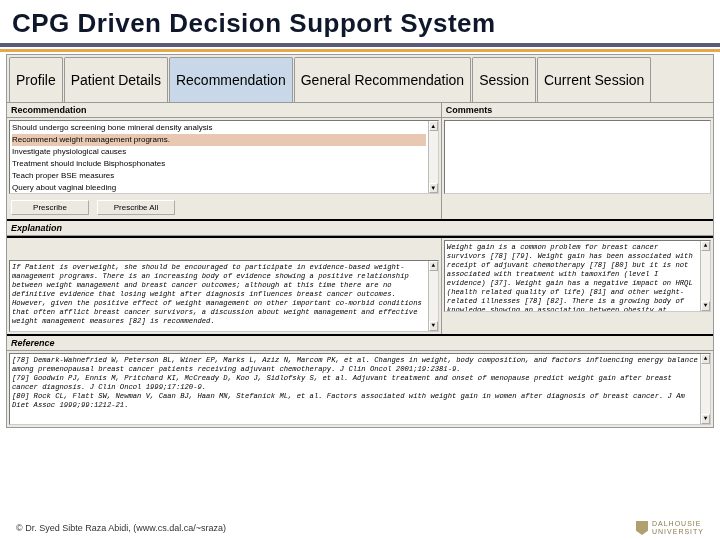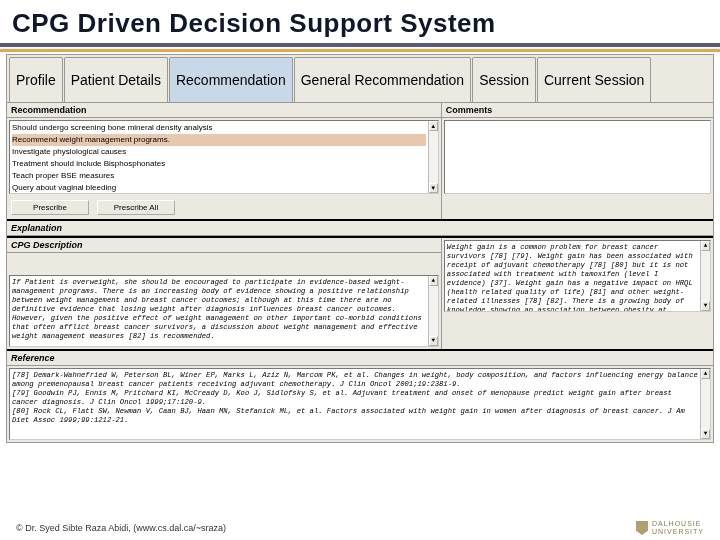--- a/index.html
+++ b/index.html
@@ -206,21 +206,20 @@
       <div class="comments-box"></div>
     </div>
   </div>
 
   <div class="panel">
     <div class="section-header">Explanation</div>
   </div>
 
   <div class="row panel">
     <div class="col-left">
-      <div class="section-header">CPG Description</div>
       <div class="textarea-box cpg-box">
         <span>If Patient is overweight, she should be encouraged to participate in evidence-based weight-management programs. There is an increasing body of evidence showing a positive relationship between weight management and breast cancer outcomes; although at this time there are no definitive evidence that losing weight after diagnosis influences breast cancer outcomes. However, given the positive effect of weight management on other important co-morbid conditions that often afflict breast cancer survivors, a discussion about weight management and effective weight management measures [82] is recommended.</span>
         <div class="scrollbar">
           <div class="scroll-btn">▲</div>
           <div class="scroll-track"></div>
           <div class="scroll-btn">▼</div>
         </div>
       </div>
     </div>
     <div class="col-right">

